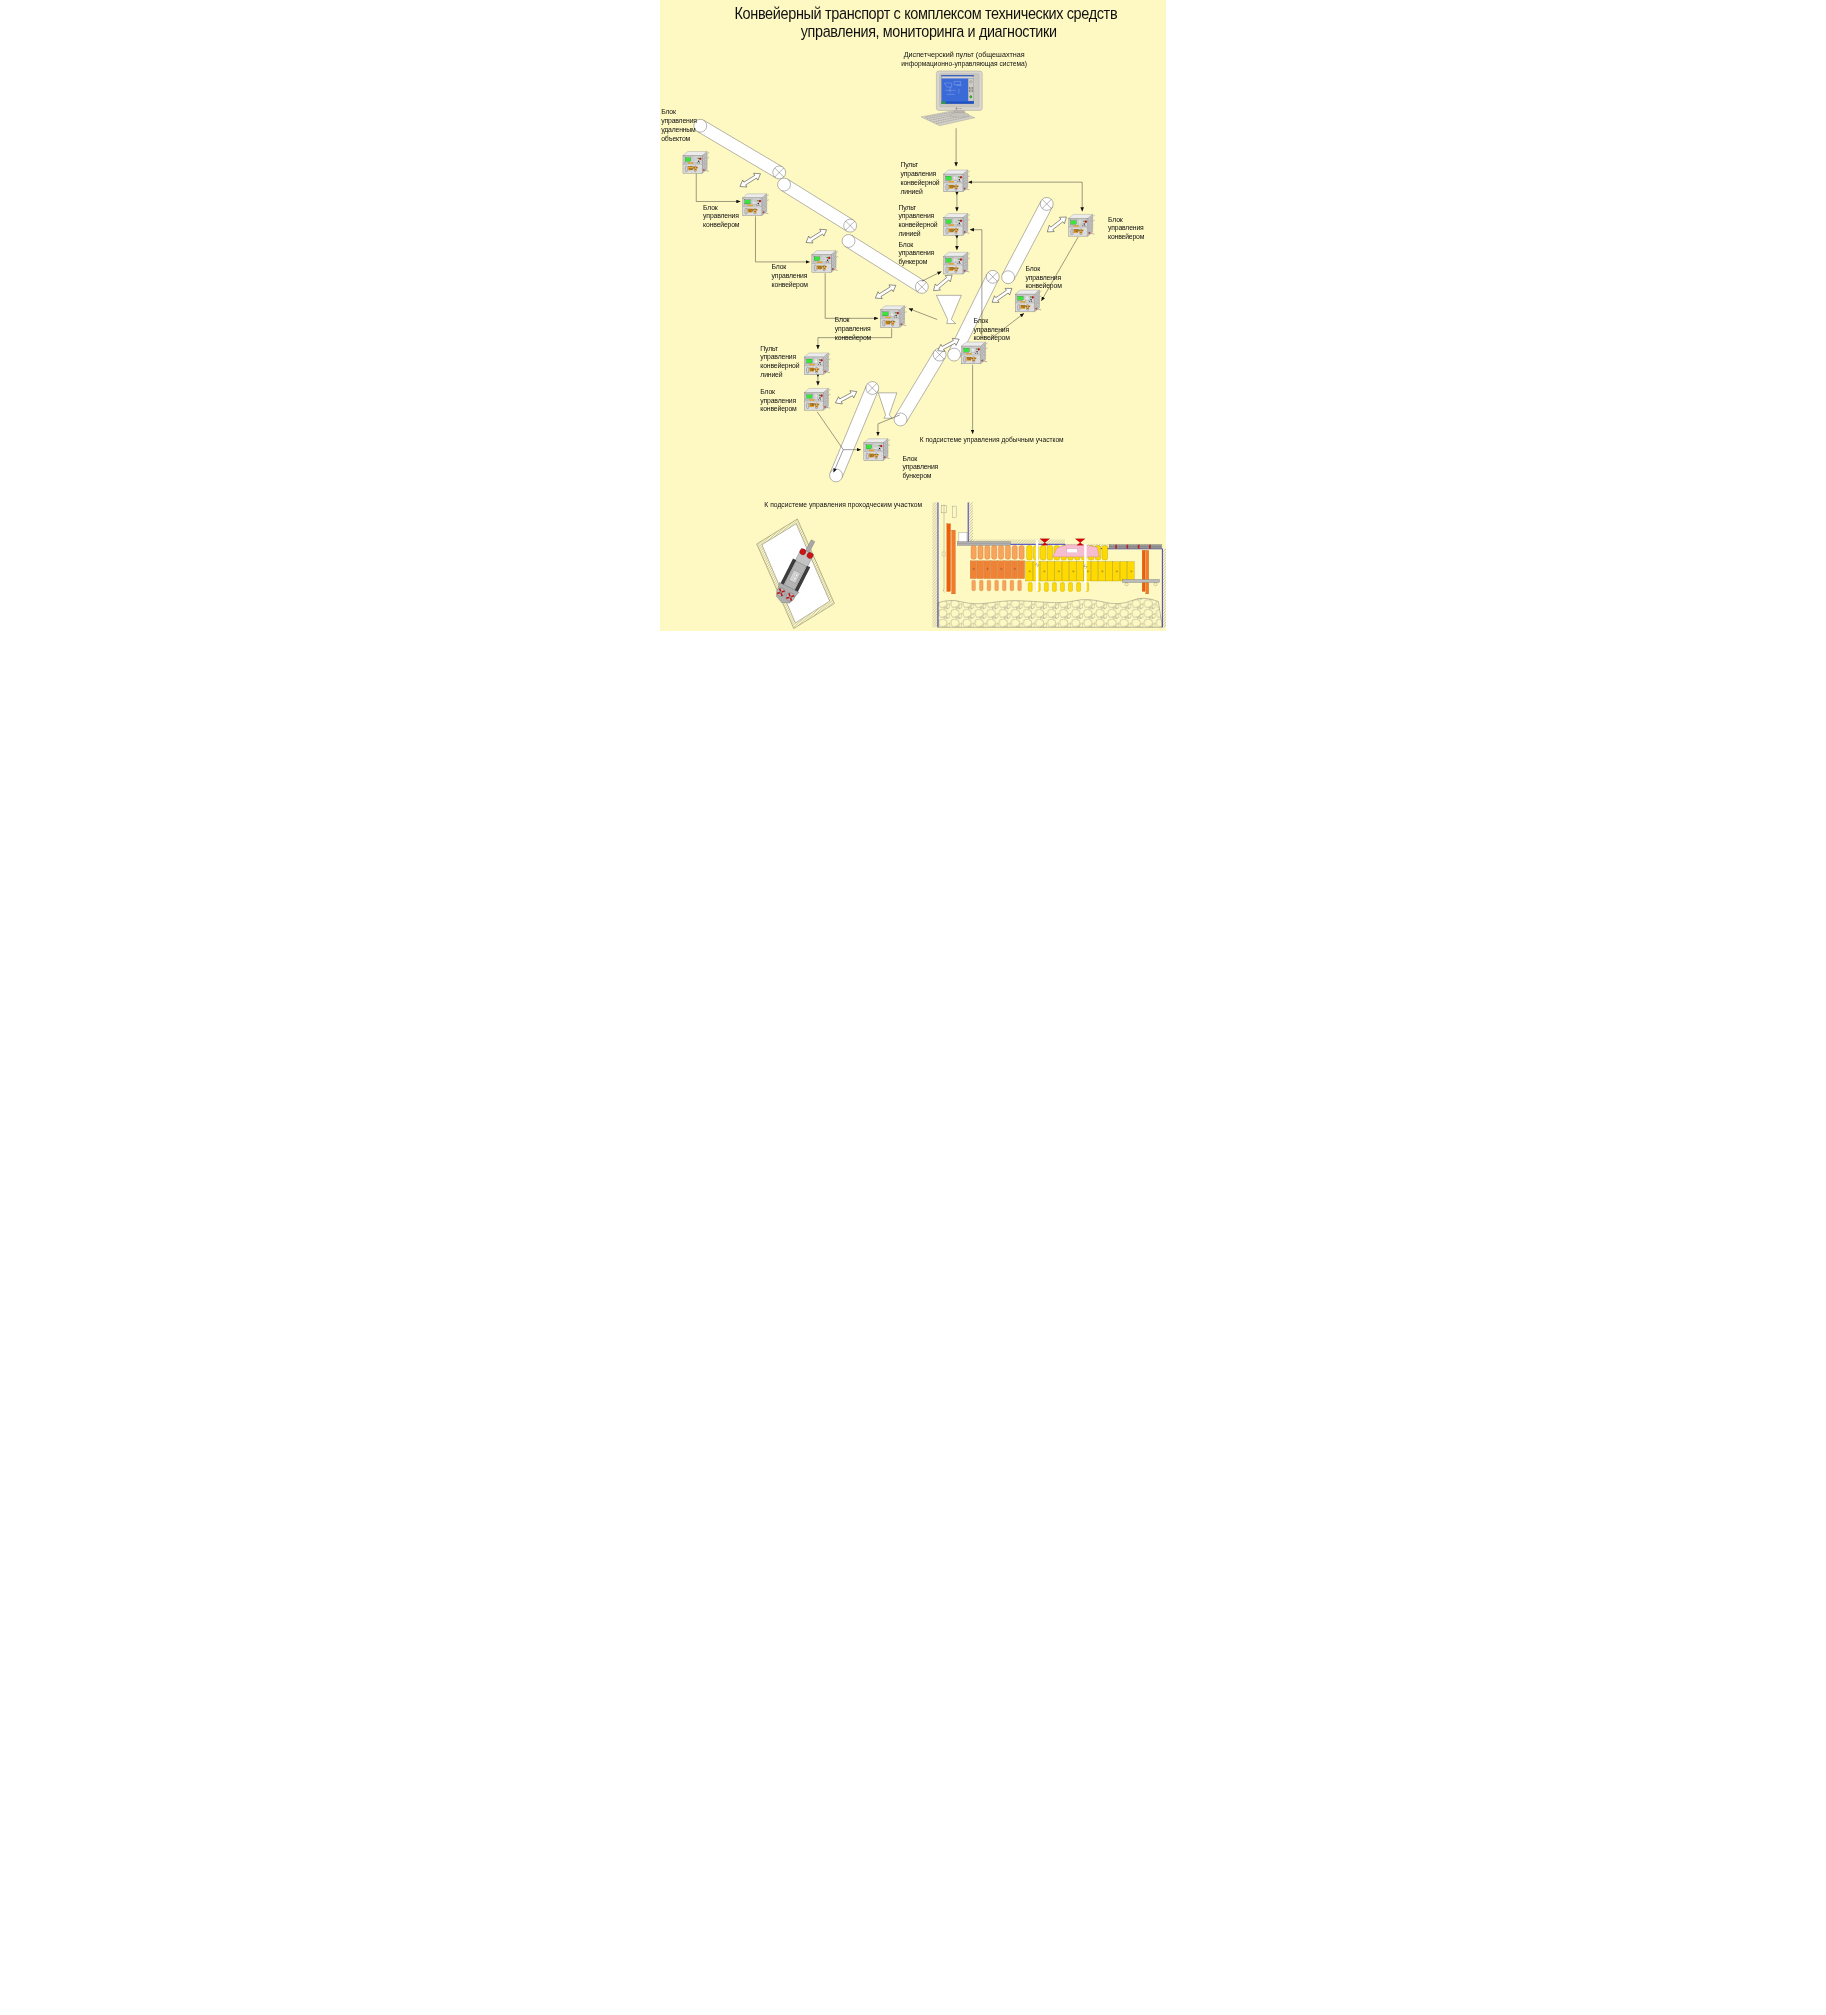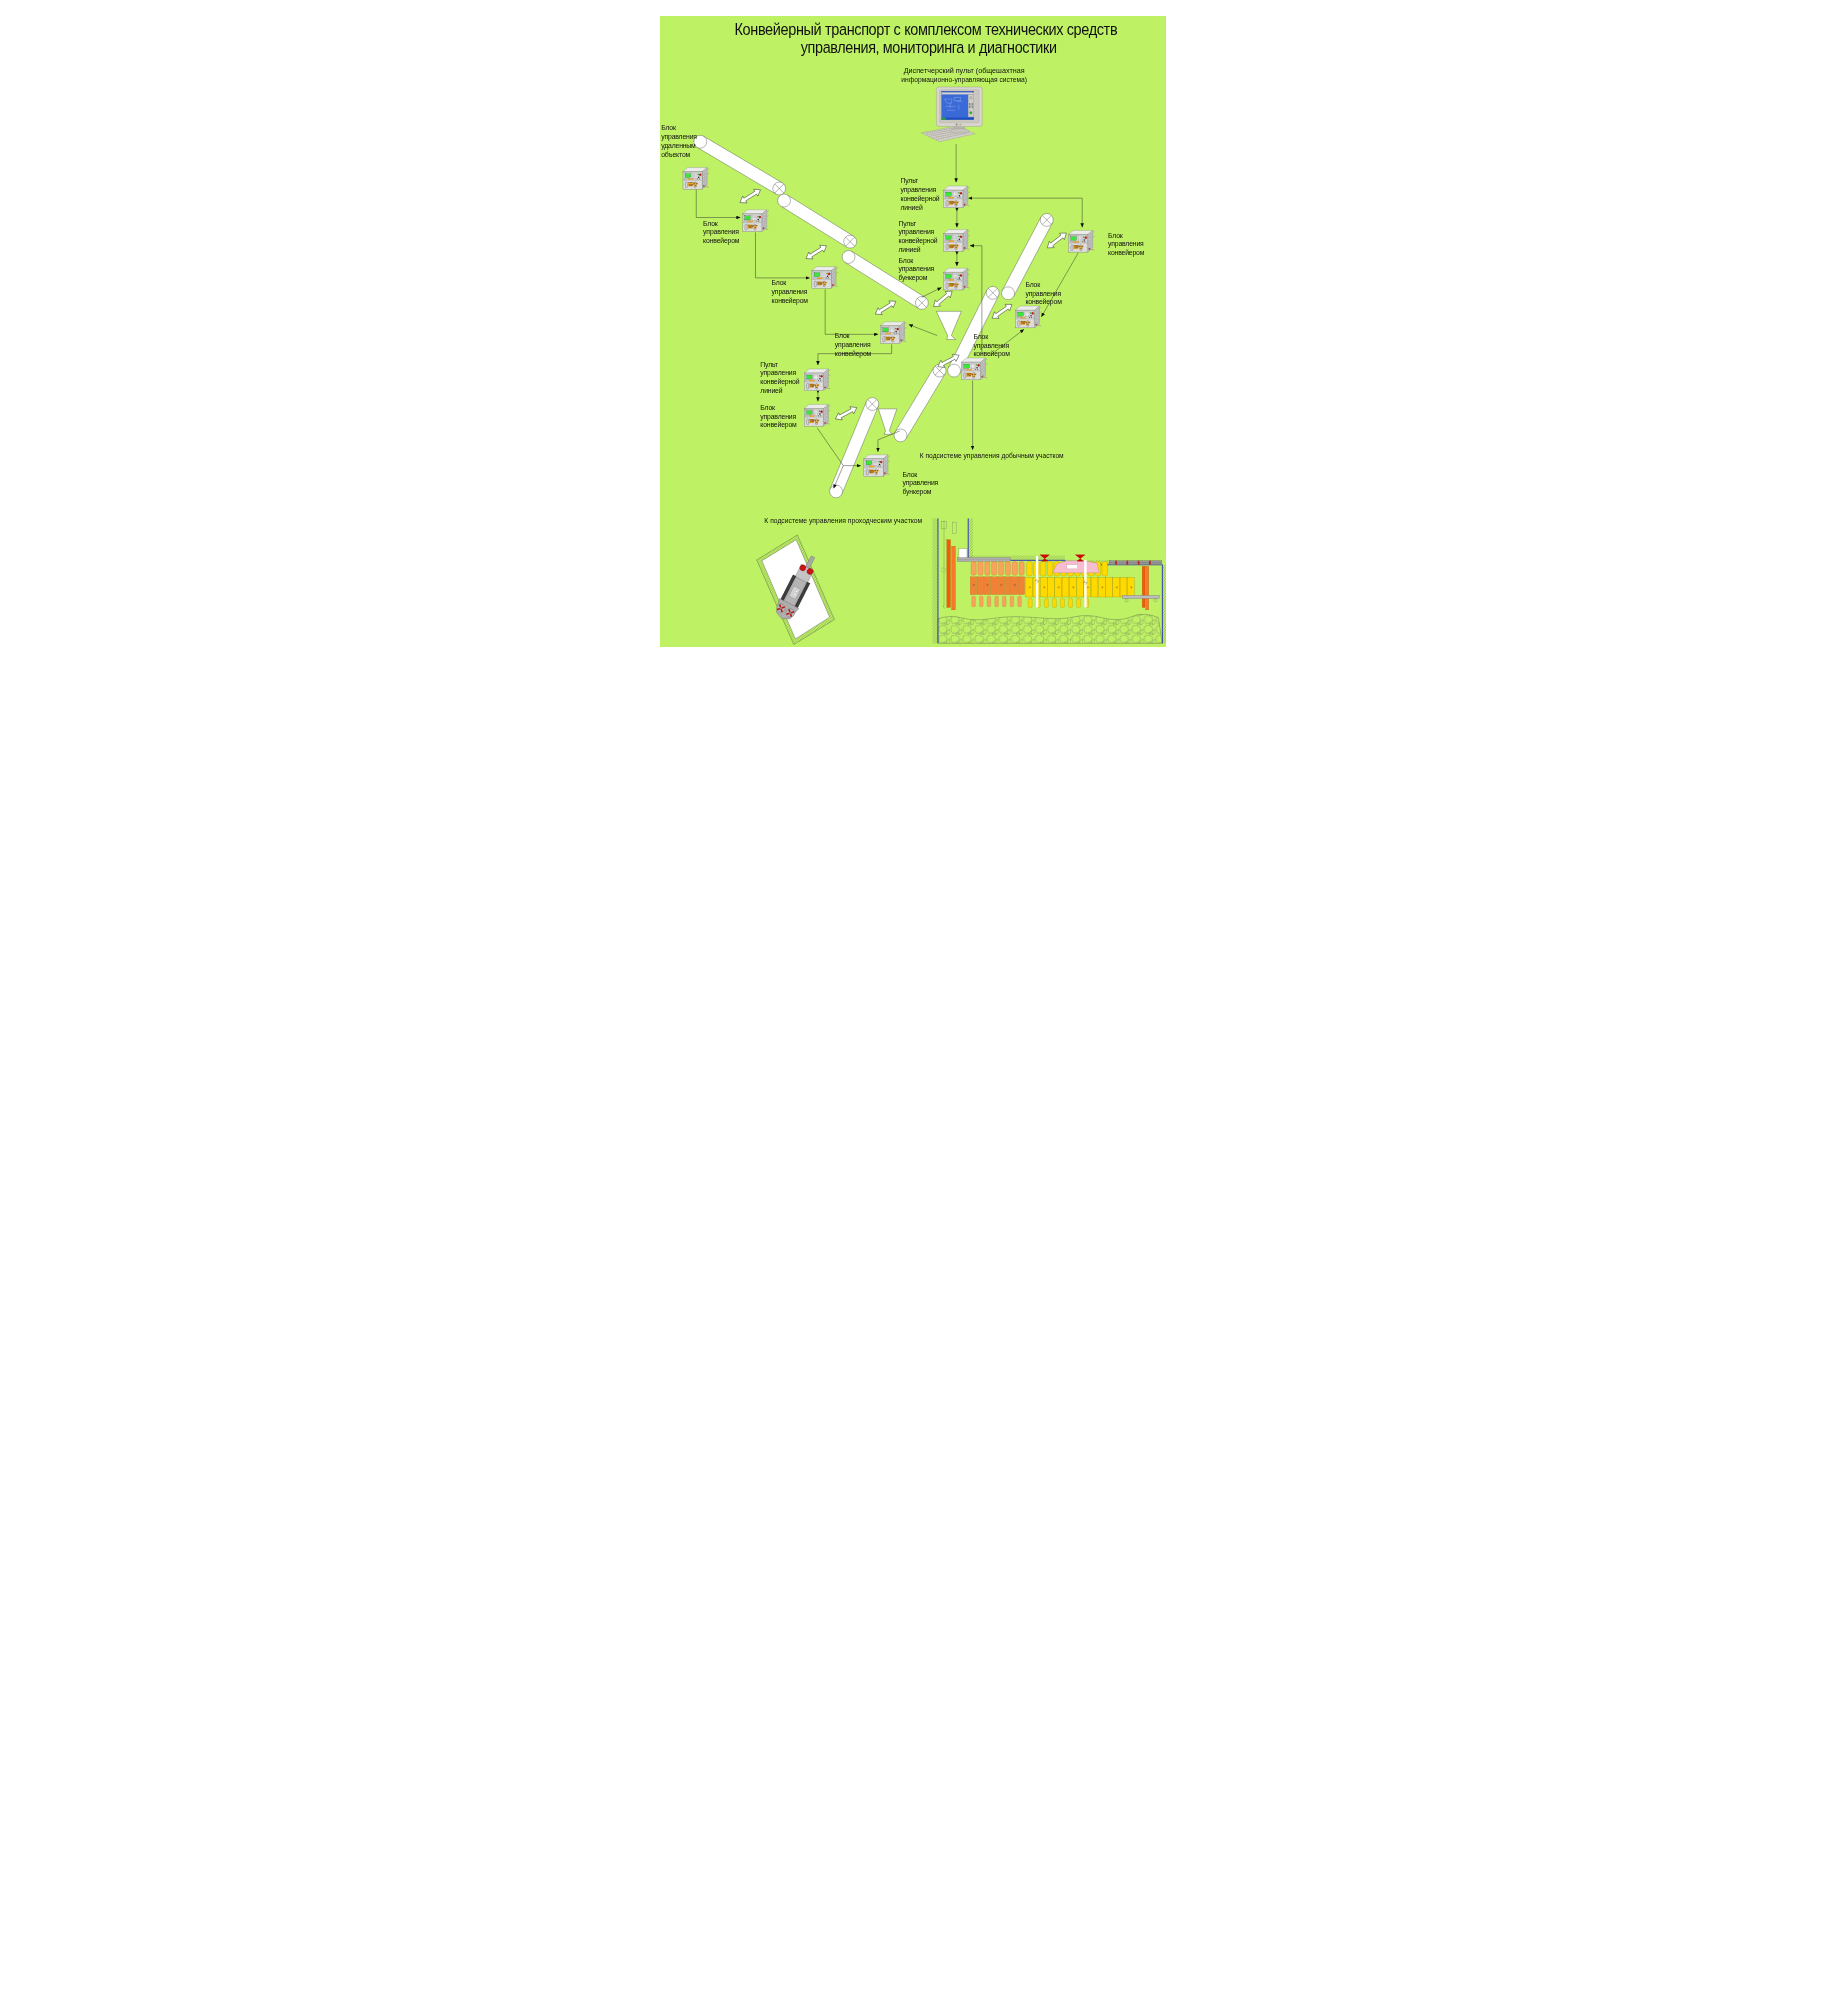--- a/index.html
+++ b/index.html
@@ -1,16 +1,16 @@
 <!DOCTYPE html>
 <html style="font-size:6.4px"><head>
 <meta charset="utf-8">
 <style>
   html,body{margin:0;padding:0;background:#ffffff;}
-  .page{width:506px;height:631px;margin:16px auto;position:relative;background:#bef264;
+  .page{width:506px;height:631px;margin:0 auto;position:relative;background:#fef9c3;
         font-family:"Liberation Sans",sans-serif;}
   svg text{font-family:"Liberation Sans",sans-serif;fill:#111;}
   .title-line{font-size:40px;letter-spacing:-1px;}
   .sub-label{font-size:18px;}
   .unit-label{font-size:17px;letter-spacing:-0.4px;}
   .note-label{font-size:19px;}
   .lg-brand{font-size:6px;fill:#6a675f;}
   .tinytag{font-size:2.6px;fill:#222;}
   .tinywarn{font-size:2.1px;fill:#222;}
   .band{fill:#ffffff;stroke:#333;stroke-width:0.9;}

